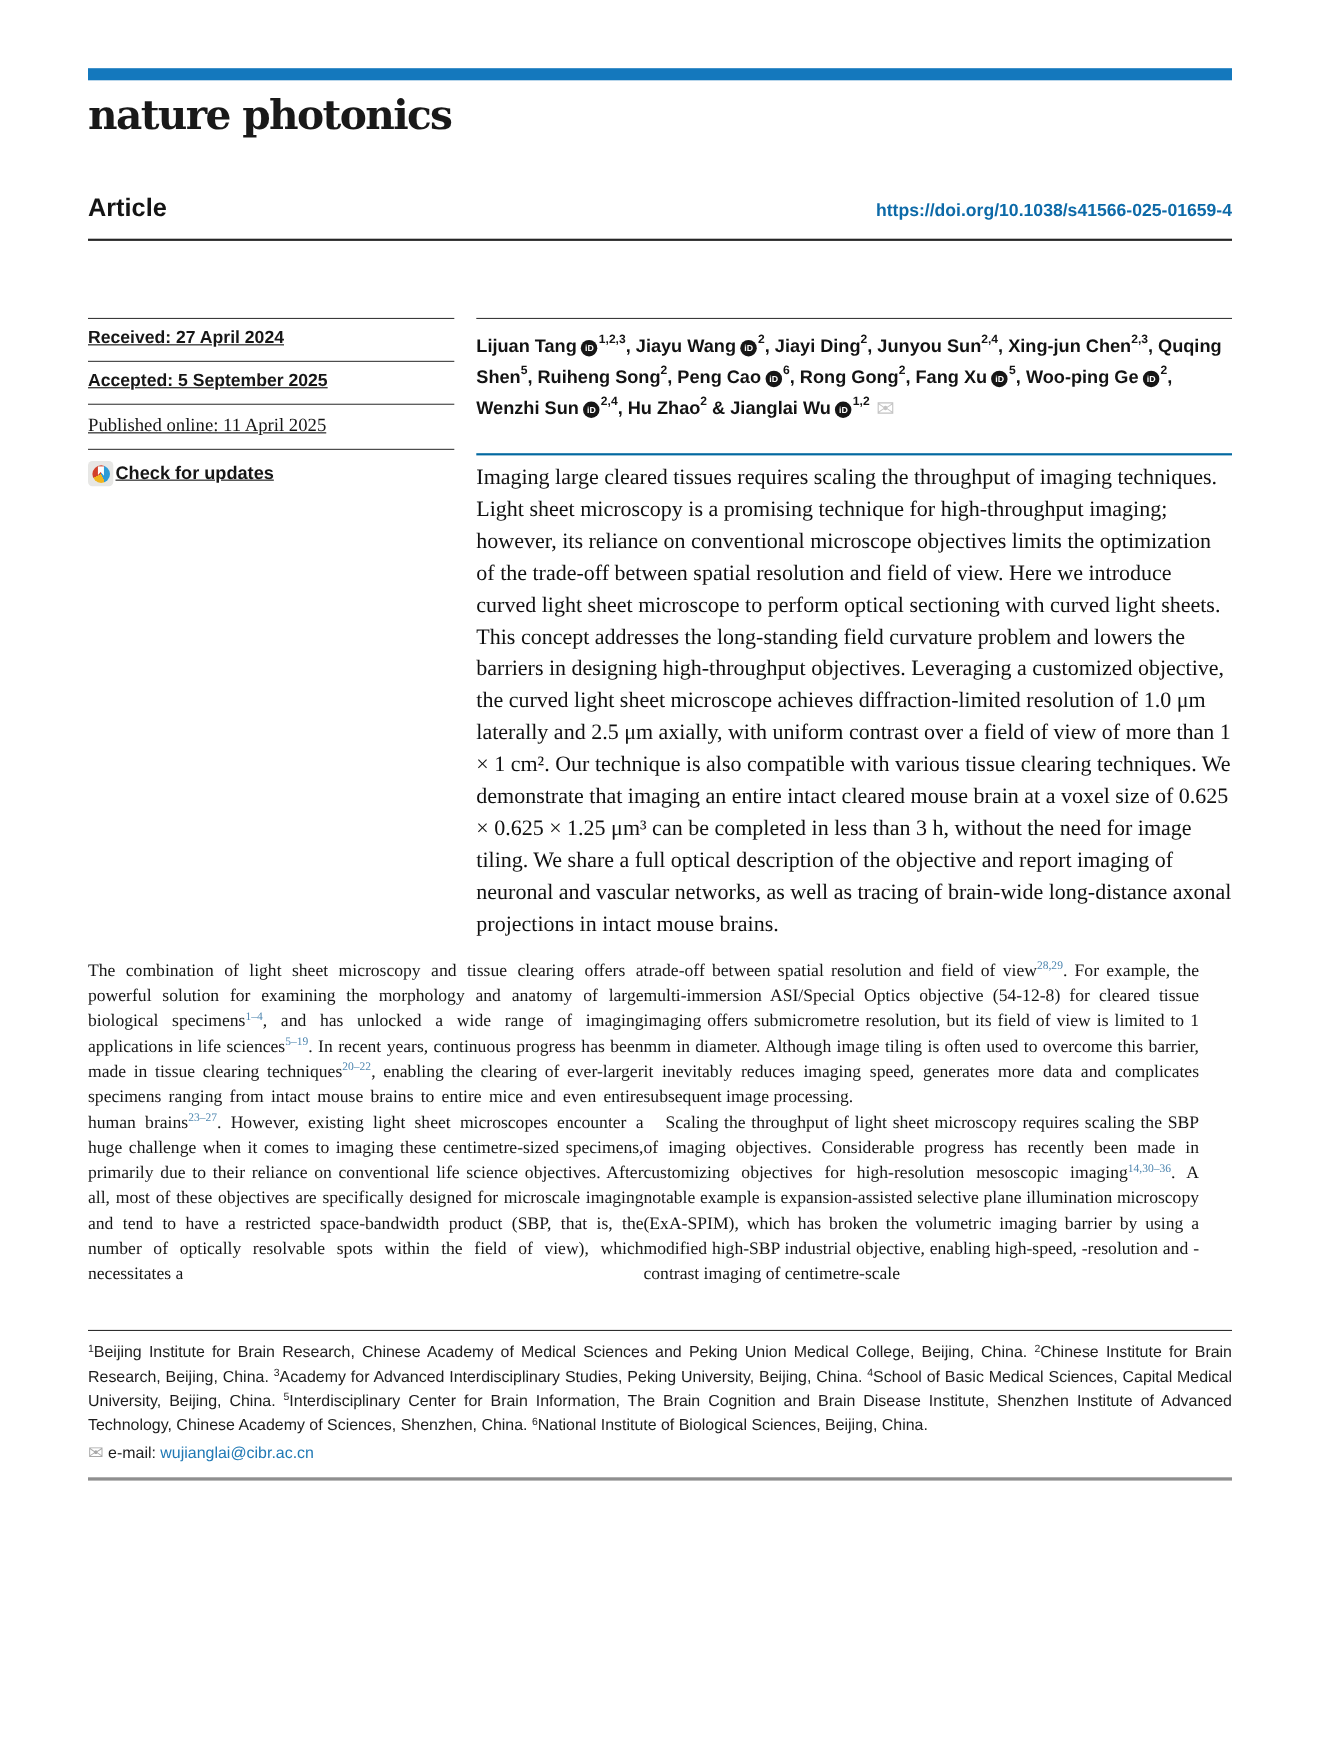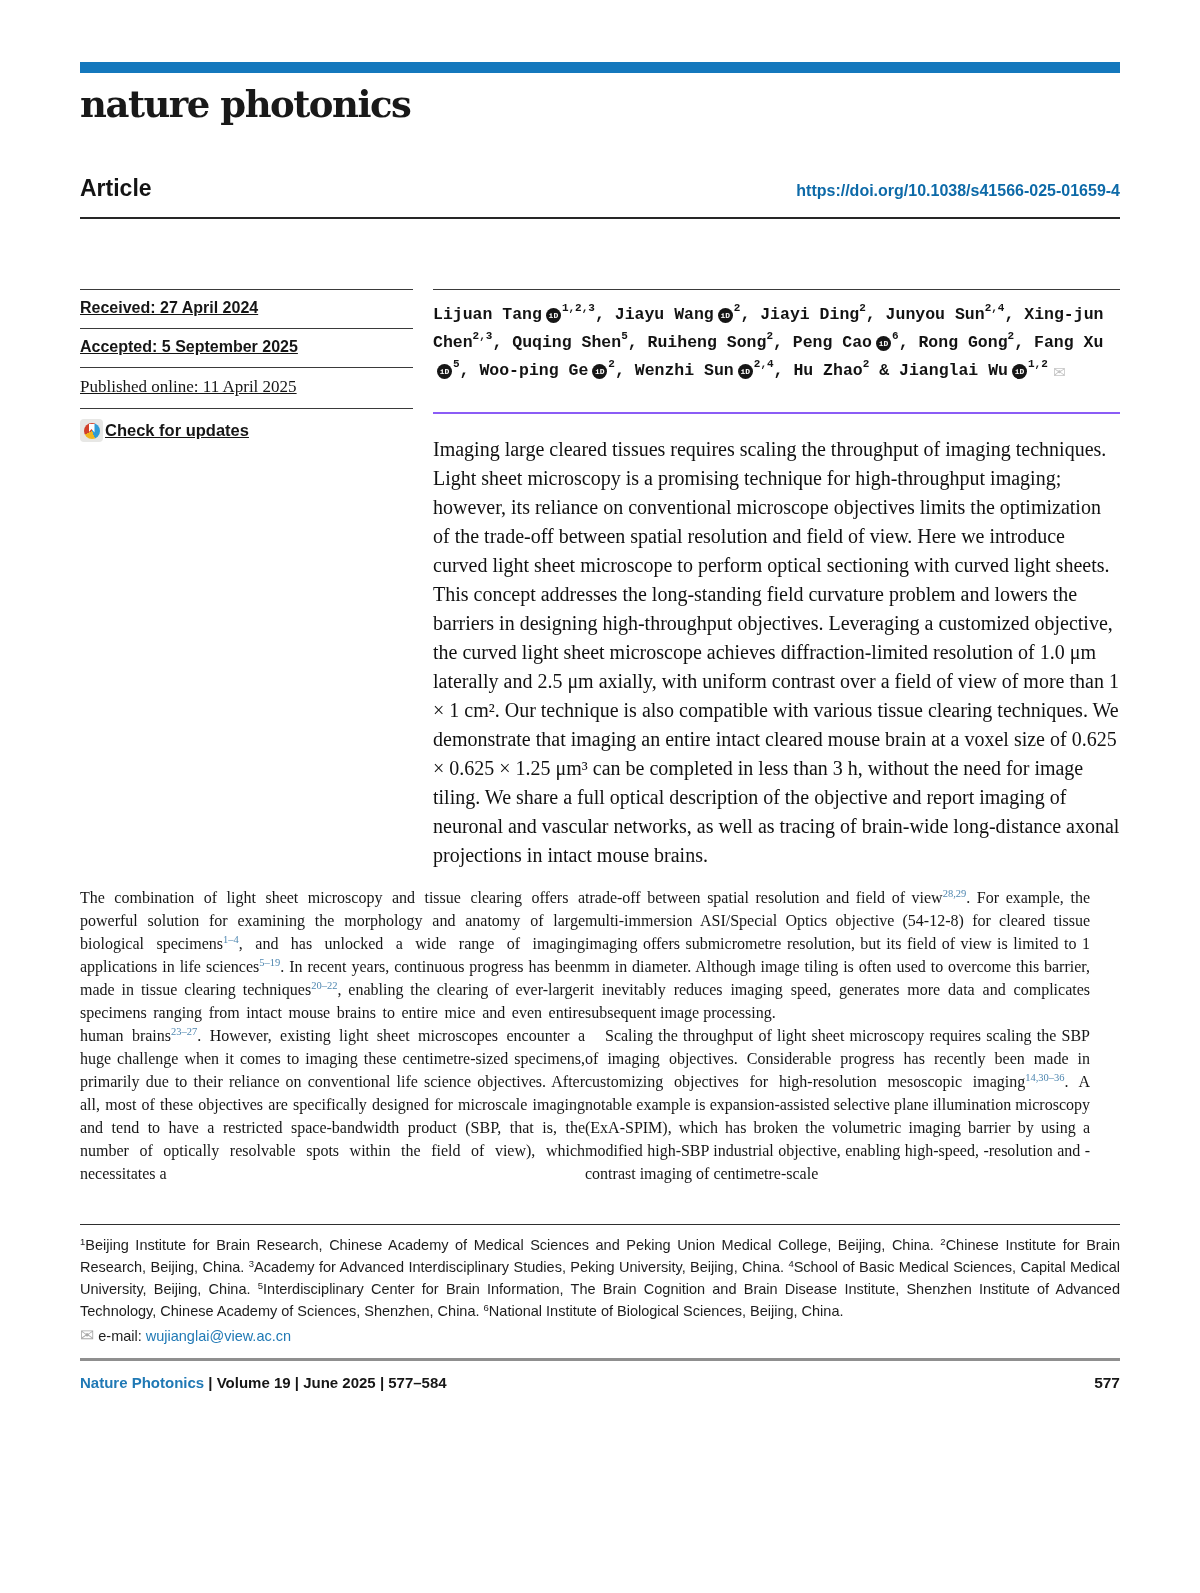--- a/index.html
+++ b/index.html
@@ -118,21 +118,20 @@
   }
   .cfu-text { font-weight: 700; font-size: 16.5px; }
 
   .authors {
     border-top: 1px solid #3a3a3a;
     padding-top: 11px;
     font-weight: 700;
     font-size: 16.5px;
     line-height: 28px;
     color: #131313;
-    font-family: Liberation Mono, monospace;
   }
   .authors sup.sup {
     font-size: 11px;
     vertical-align: 8px;
     line-height: 0;
   }
 
   .seg-icon.orcid {
     display: inline-block;
     width: 15px; height: 15px;
@@ -150,22 +149,22 @@
   .seg-icon.envelope {
     color: #c4c4c4;
     font-size: 20px;
     margin-left: 6px;
     font-weight: 400;
     vertical-align: -2px;
   }
 
   .abstract {
     margin-top: 26px;
-    border-top: 2px solid #8b5cf6;
-    padding-top: 21px;
+    border-top: 2px solid #0369a1;
+    padding-top: 6px;
   }
   .abstract p {
     font-family: "Liberation Serif", serif;
     font-size: 20px;
     line-height: 29px;
     color: #111111;
     text-align: left;
   }
 
   .body-cols {
@@ -276,25 +275,19 @@
       <p class="bodyp">trade-off between spatial resolution and field of view<sup class="sup ref">28,29</sup>. For example, the multi-immersion ASI/Special Optics objective (54-12-8) for cleared tissue imaging offers submicrometre resolution, but its field of view is limited to 1 mm in diameter. Although image tiling is often used to overcome this barrier, it inevitably reduces imaging speed, generates more data and complicates subsequent image processing.</p>
       <p class="bodyp indent">Scaling the throughput of light sheet microscopy requires scaling the SBP of imaging objectives. Considerable progress has recently been made in customizing objectives for high-resolution mesoscopic imaging<sup class="sup ref">14,30–36</sup>. A notable example is expansion-assisted selective plane illumination microscopy (ExA-SPIM), which has broken the volumetric imaging barrier by using a modified high-SBP industrial objective, enabling high-speed, -resolution and -contrast imaging of centimetre-scale</p>
     </div>
   </div>
 
   <div class="affil"><sup class="sup">1</sup>Beijing Institute for Brain Research, Chinese Academy of Medical Sciences and Peking Union Medical College, Beijing, China. <sup class="sup">2</sup>Chinese Institute for Brain Research, Beijing, China. <sup class="sup">3</sup>Academy for Advanced Interdisciplinary Studies, Peking University, Beijing, China. <sup class="sup">4</sup>School of Basic Medical Sciences, Capital Medical University, Beijing, China. <sup class="sup">5</sup>Interdisciplinary Center for Brain Information, The Brain Cognition and Brain Disease Institute, Shenzhen Institute of Advanced Technology, Chinese Academy of Sciences, Shenzhen, China. <sup class="sup">6</sup>National Institute of Biological Sciences, Beijing, China.</div>
 
   <div class="email-row">
     <span class="env-sm">✉</span>
     <span>e-mail: </span>
-    <a class="email-link">wujianglai@view.ac.cn</a>
+    <a class="email-link">wujianglai@cibr.ac.cn</a>
   </div>
 
   <div class="footer-rule"></div>
 
-  <div class="footer-row">
-    <div class="footer-left">
-      <a class="footer-journal">Nature Photonics</a><span class="footer-issue"> | Volume 19 | June 2025 | 577–584</span>
-    </div>
-    <span class="footer-page">577</span>
-  </div>
 
 </div>
 
 </body></html>

